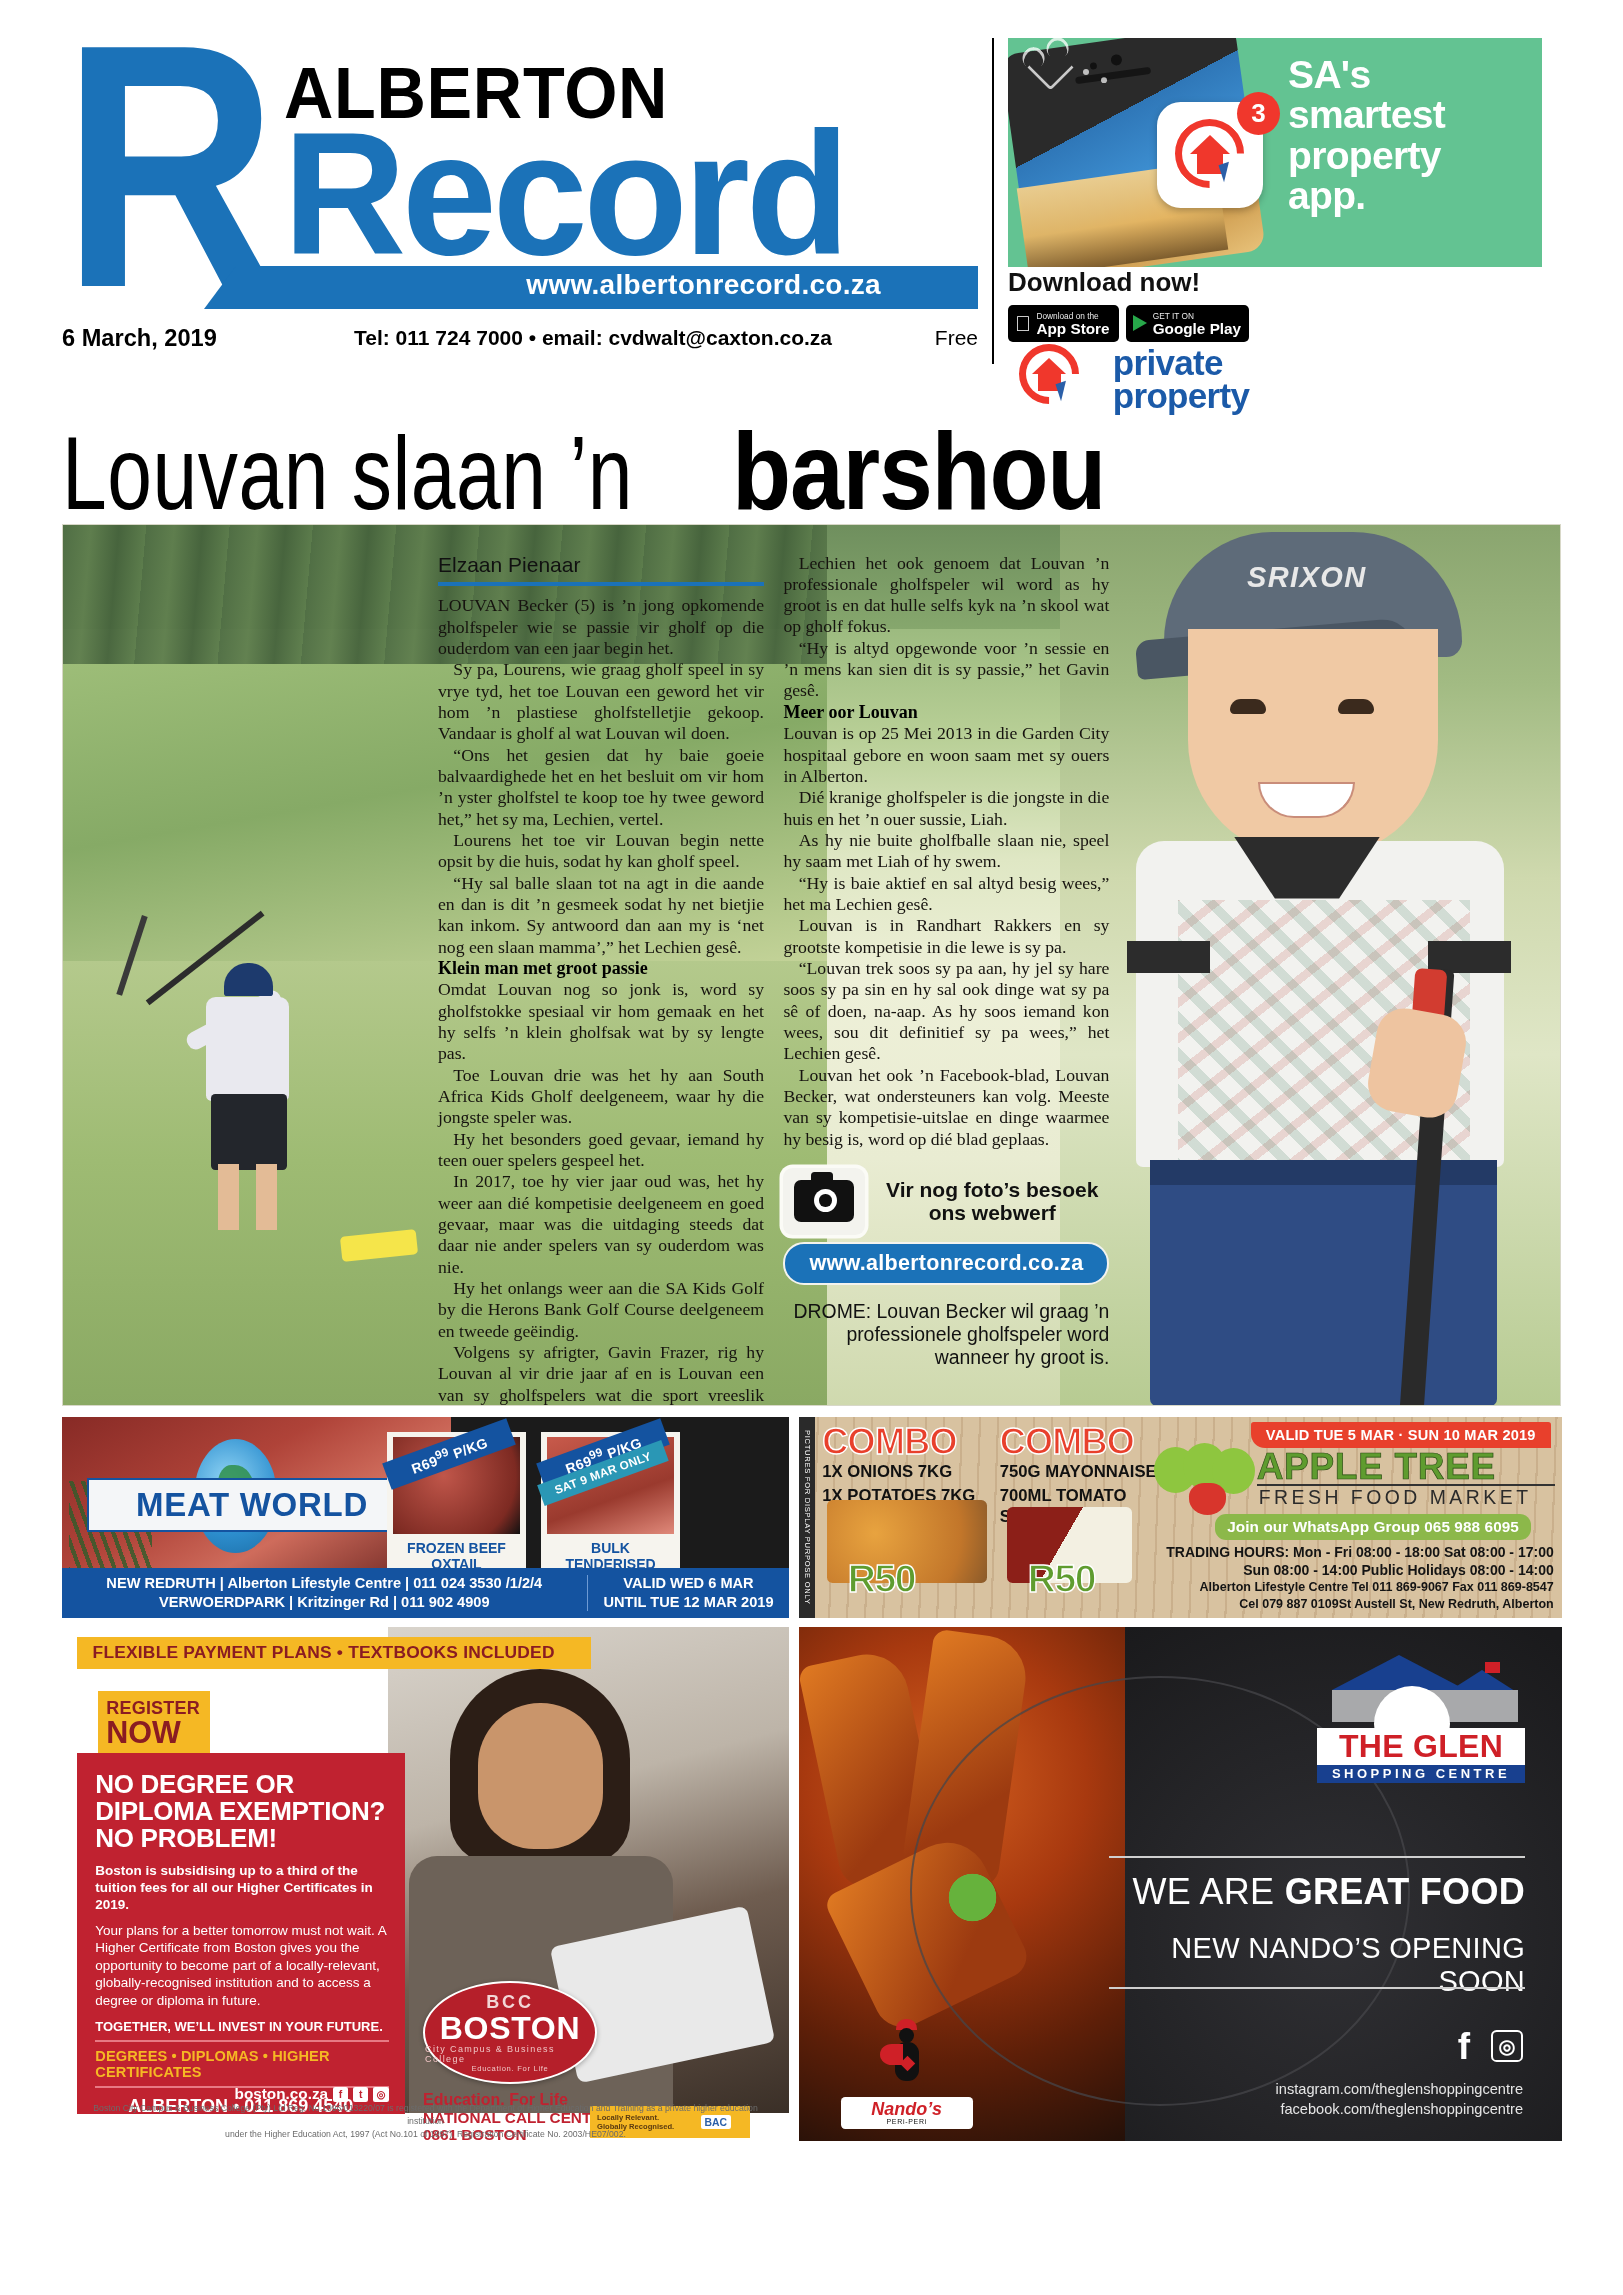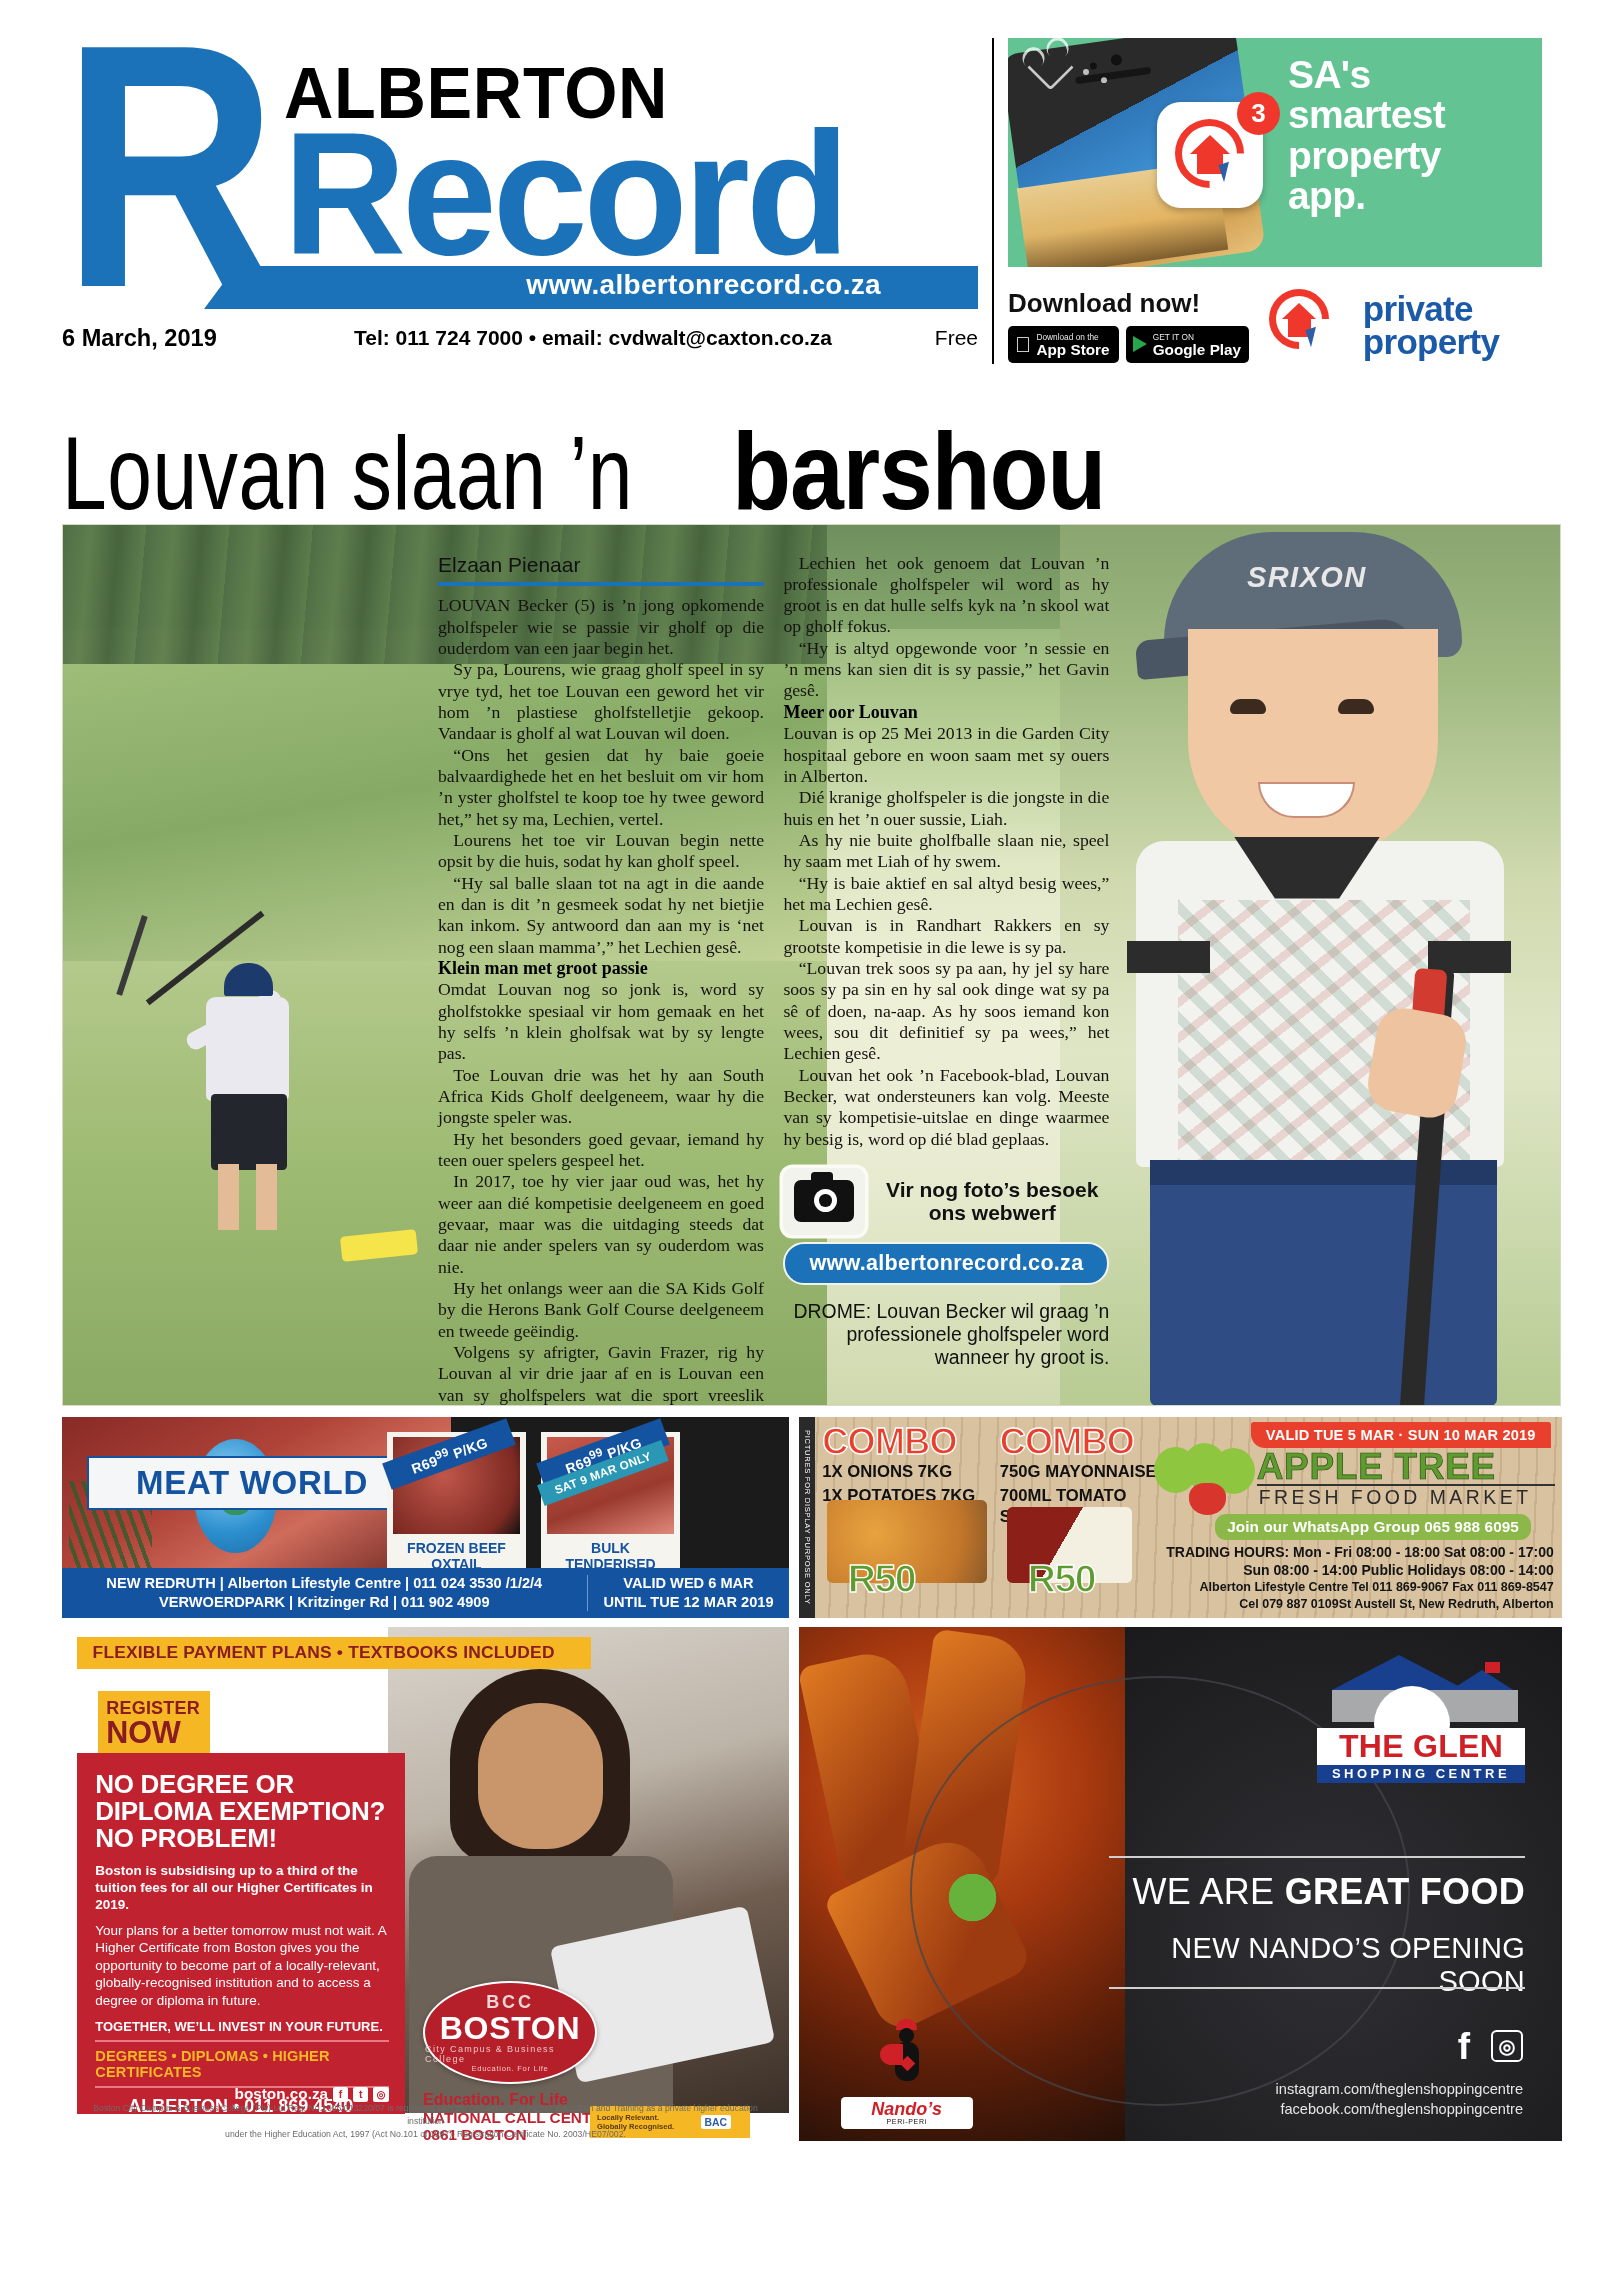--- a/index.html
+++ b/index.html
@@ -110,21 +110,21 @@
   }
   .pp-housebody { position:absolute; left:40px; top:51px; width:26px; height:21px; background:#f0372c; }
   .pp-cursor {
     position:absolute; left:64px; top:61px; width:0;height:0;
     border-left:11px solid #2b5fa8; border-bottom:18px solid transparent; transform:rotate(-18deg);
   }
   .pp-tagline {
     position:absolute; right:18px; top:16.7px; width:236px;
     color:#fff; font-weight:bold; font-size:39px; line-height:1.04; letter-spacing:-0.7px;
   }
-  .pp-bottom { position:relative; width:534px; height:96px; display:flex; align-items:flex-end; }
+  .pp-bottom { position:relative; width:534px; height:96px; display:flex; align-items:flex-start;flex-direction:column; }
   .pp-dl { width:250px; }
   .pp-dlnow { font-weight:bold; font-size:26px; color:#111; margin-bottom:7px; }
   .pp-stores { display:flex; gap:7px; }
   .store-badge {
     background:#000; color:#fff; border-radius:4.9px; padding:4.2px 8.3px 4.9px 7px;
     display:flex; align-items:center; gap:5.6px; min-width:111px;
   }
   .store-badge .sb-sub { font-size:8.3px; line-height:1.1; opacity:.92; }
   .store-badge .sb-main { font-size:15.3px; font-weight:bold; line-height:1.05; }
   .apple-glyph { font-size:21px; line-height:1; }
@@ -233,21 +233,21 @@
   .caption { margin-top:15.3px; font-size:19.4px; line-height:1.18; color:#111; text-align:right; }
 
   
   .adrow1 { margin: 11px 62px 0 62px; display:flex; gap:9.7px; height:201px; }
   .meatworld { position:relative; width:727px; height:201px; background:#1b1b1b; overflow:hidden; }
   .mw-meatbg { position:absolute; left:0; top:0; width:389px; height:153px;
                background: linear-gradient(150deg,#8d2b26,#b7453a 40%,#d8705f 65%,#6d2420 100%); opacity:.95;}
   .mw-herbs { position:absolute; left:7px; bottom:40px; width:83px; height:97px;
               background: repeating-linear-gradient(70deg,#2f5c2a 0 4.2px, transparent 4.2px 11px); opacity:.8;}
   .mw-logo {
-    position:absolute; left:25px; top:39px; width:330px; height:54px;
+    position:absolute; left:25px; top:61px; width:330px; height:54px;
     background:#f4f6f8; border:2.8px solid #1453a0; display:flex; align-items:center; justify-content:center;
   }
   .mw-logo span { color:#1453a0; font-weight:bold; font-size:33px; letter-spacing:0.7px; }
   .mw-globe { position:absolute; left:132px; top:22px; width:83px; height:114px; border-radius:42px/57px;
               background: radial-gradient(circle at 40% 35%, #8fd3f4, #2d8fcf 60%, #1d6fa8 100%); z-index:0; }
   .mw-globe::after { content:""; position:absolute; left:23.6px; top:26px; width:37px;height:50px; background:#2f8f4a; border-radius:40% 60% 50% 45%; opacity:.85;}
   .mw-prod { position:absolute; top:15.3px; width:139px; height:139px; background:#f6f4ee; padding:5.6px 5.6px 0 5.6px; }
   .mw-prod.p1 { left:325px; }
   .mw-prod.p2 { left:479px; }
   .mw-prod .img { width:100%; height:97px; }

